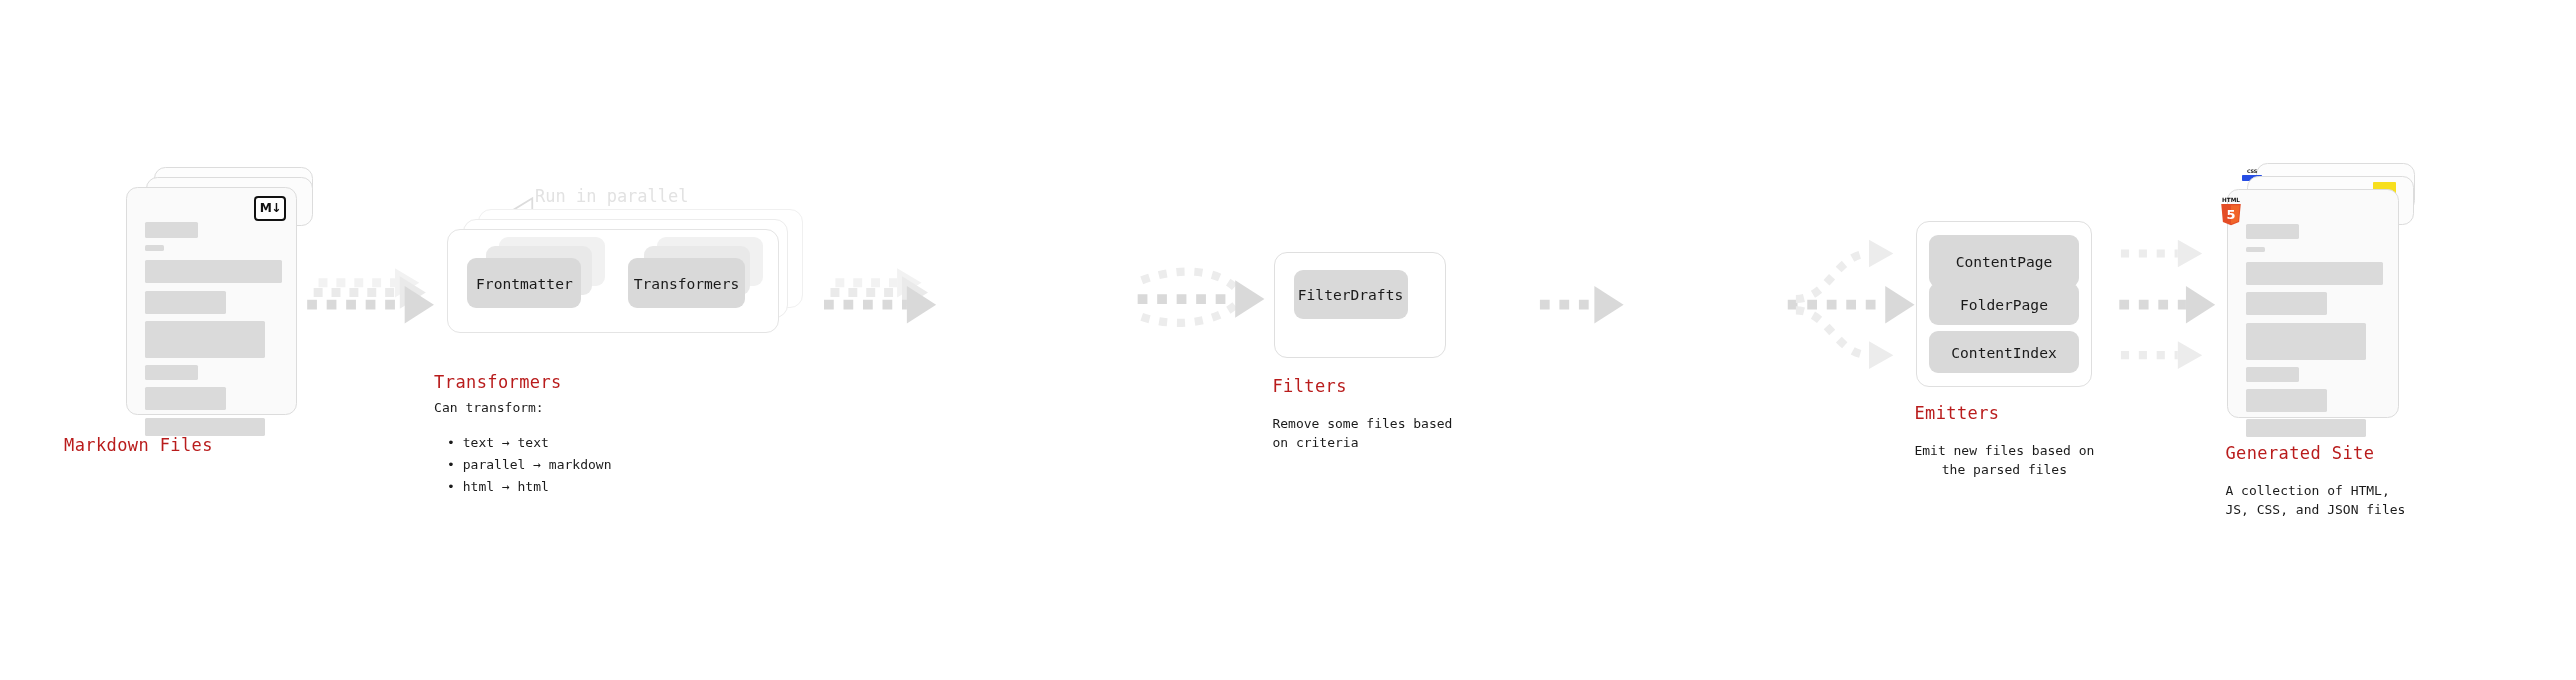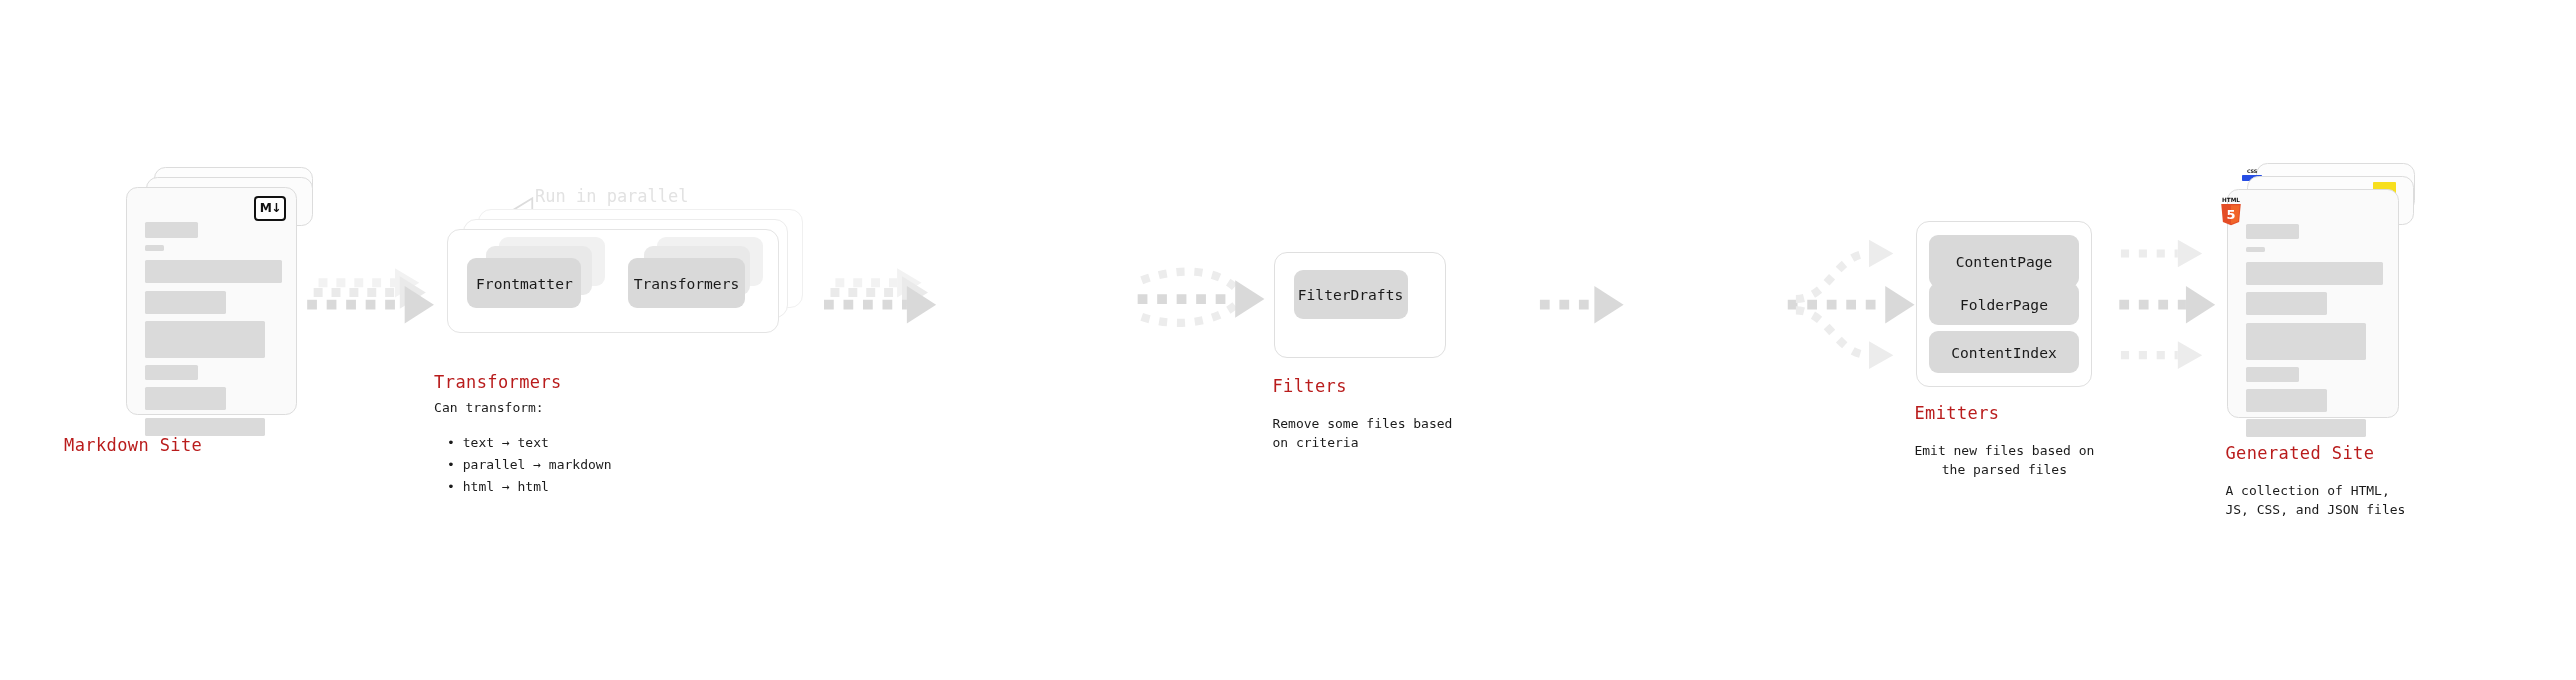--- a/index.html
+++ b/index.html
@@ -174,21 +174,21 @@
           <div class="ln" style="width:18.7px;height:5.7px;margin-bottom:9.8px;"></div>
           <div class="ln" style="width:137px;height:23px;"></div>
           <div class="ln" style="width:81px;height:23px;"></div>
           <div class="ln" style="width:120px;height:37px;"></div>
           <div class="ln" style="width:53px;height:14.6px;"></div>
           <div class="ln" style="width:81px;height:23px;"></div>
           <div class="ln" style="width:120px;height:18px;"></div>
         </div>
       </div>
     </div>
-    <div class="title" style="left:-62px;top:268px;">Markdown Site</div>
+    <div class="title" style="left:-62px;top:268px;">Markdown Files</div>
   </div>
 
   <div class="node" style="left:439px;top:183px;">
     <div class="ghost-label" style="left:96px;top:3.3px;">Run in parallel</div>
 
     <div class="pbox" style="left:39px;top:26px;width:325px;height:99px;border-color:#f0f0f0;"></div>
     <div class="pbox" style="left:24.4px;top:36px;width:325px;height:99px;border-color:#ececec;"></div>
     <div class="pbox" style="left:8.1px;top:46px;width:332px;height:104px;border-color:#e4e4e4;"></div>
 
     <div class="chip ghost1" style="left:60px;top:54px;width:106px;height:49px;"></div>

